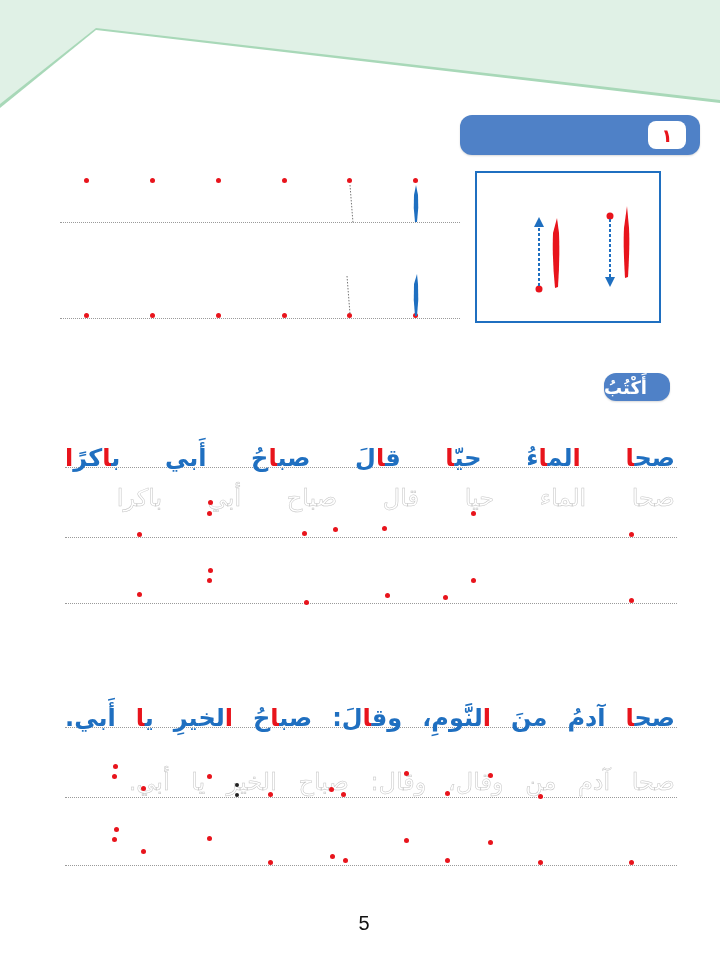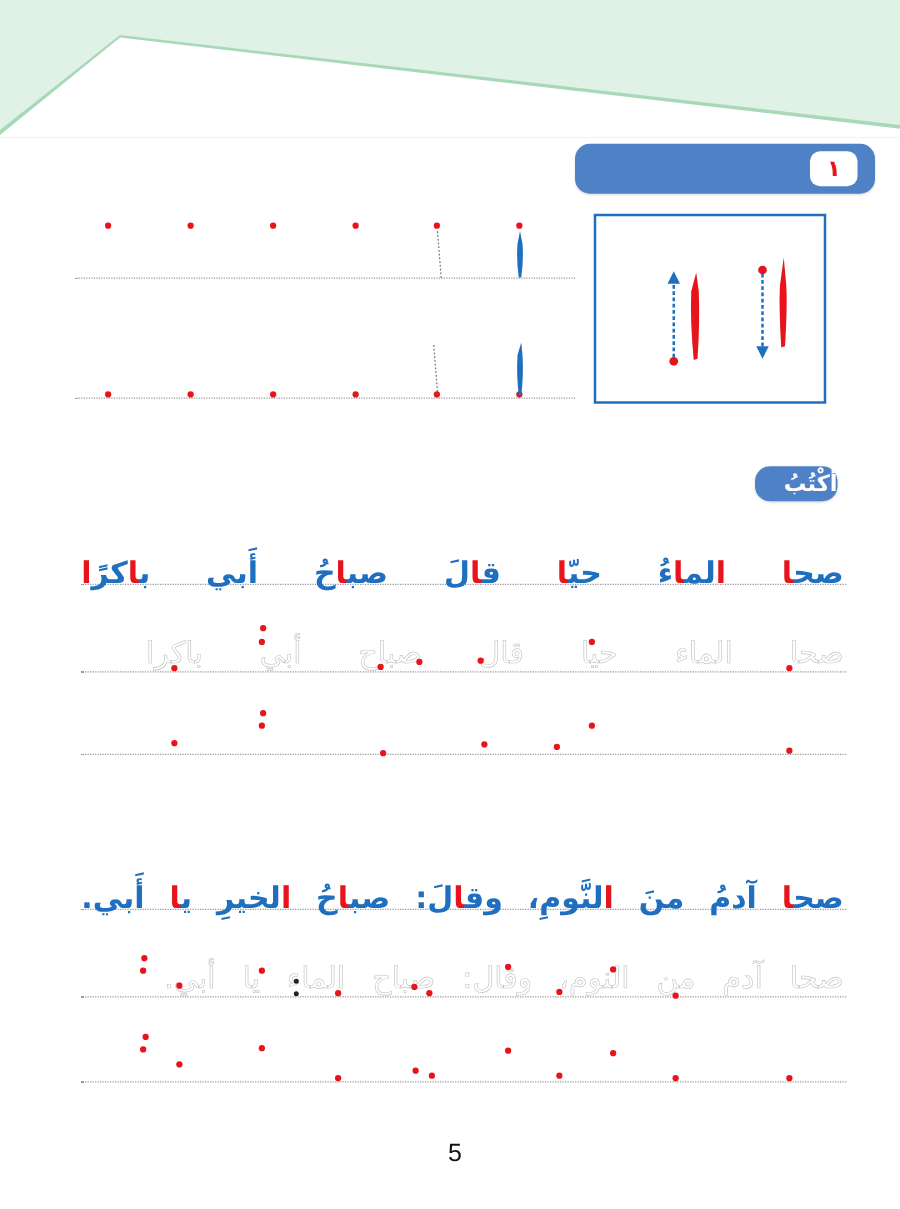--- a/index.html
+++ b/index.html
@@ -1,19 +1,19 @@
 <!DOCTYPE html>
 <html><head>
 <meta charset="utf-8">
 <style>
   html, body { margin:0; padding:0; }
   body { width:720px; height:967px; position:relative; overflow:hidden; background:#ffffff; font-family:"DejaVu Sans", sans-serif; }
   .abs { position:absolute; }
   #header-bg { left:0; top:0; width:720px; height:110px; }
-  .badge { position:absolute; background:#4F81C7; border-radius:12px; color:#fff; display:flex; align-items:center; justify-content:flex-end; font-weight:bold; box-shadow:0 1px 2px rgba(0,0,0,.15); }
+  .badge { position:absolute; background:#4F81C7; border-radius:12px; color:#fff; display:flex; align-items:center; justify-content:flex-start; font-weight:bold; box-shadow:0 1px 2px rgba(0,0,0,.15); }
   #title-badge { left:460px; top:115px; width:240px; height:40px; direction:rtl; justify-content:flex-start; padding-right:14px; box-sizing:border-box; gap:10px; }
   #title-badge .title-text { font-size:19px; }
   #title-badge .num-box { background:#fff; border-radius:8px; width:38px; height:28px; display:flex; align-items:center; justify-content:center; color:#E8141C; font-size:18px; font-weight:bold; }
   #write-badge { left:604px; top:373px; width:66px; height:28px; font-size:18px; }
   #letter-box { left:475px; top:171px; width:186px; height:152px; border:2px solid #1F6FC0; box-sizing:border-box; }
   .dotline { position:absolute; height:0; border-top:1.5px dotted #9a9a9a; }
   .dot { position:absolute; width:5px; height:5px; border-radius:50%; background:#E8141C; }
   .sentence { position:absolute; direction:rtl; font-weight:bold; font-size:24px; color:#1F6FC0; white-space:nowrap; font-family:"DejaVu Sans", sans-serif; }
   .sentence .w { display:inline-block; }
   .red { color:#E8141C; }
@@ -83,21 +83,21 @@
   <span class="w"><span><span>ص</span><span>ح</span><span class="red">ا</span></span></span>
   <span class="w"><span><span class="red">ا</span><span>ل</span><span>م</span><span class="red">ا</span><span>ء</span><span>ُ</span></span></span>
   <span class="w"><span><span>ح</span><span>ي</span><span>ّ</span><span class="red">ا</span></span></span>
   <span class="w"><span><span>ق</span><span class="red">ا</span><span>ل</span><span>َ</span></span></span>
   <span class="w"><span><span>ص</span><span>ب</span><span class="red">ا</span><span>ح</span><span>ُ</span></span></span>
   <span class="w"><span>أَبي</span></span>
   <span class="w"><span><span>ب</span><span class="red">ا</span><span>ك</span><span>ر</span><span>ً</span><span class="red">ا</span></span></span>
 </div>
 
 <div class="dotline" style="left:65px; top:537px; width:612px;"></div>
-<div class="ghost" style="right:45px; top:508px; width:610px; letter-spacing:1px; word-spacing:38px;">صحا الماء حيا قال صباح أبي باكرا</div>
+<div class="ghost" style="right:45px; top:484px; width:610px; letter-spacing:1px; word-spacing:38px;">صحا الماء حيا قال صباح أبي باكرا</div>
 <div class="dot" style="left:137px; top:532px;"></div>
 <div class="dot" style="left:208px; top:500px;"></div>
 <div class="dot" style="left:207px; top:511px;"></div>
 <div class="dot" style="left:302px; top:531px;"></div>
 <div class="dot" style="left:333px; top:527px;"></div>
 <div class="dot" style="left:382px; top:526px;"></div>
 <div class="dot" style="left:471px; top:511px;"></div>
 <div class="dot" style="left:629px; top:532px;"></div>
 
 <div class="dotline" style="left:65px; top:603px; width:612px;"></div>
@@ -117,21 +117,21 @@
   <span class="w"><span>منَ</span></span>
   <span class="w"><span><span class="red">ا</span><span>ل</span><span>ن</span><span>َ</span><span>ّ</span><span>و</span><span>م</span><span>ِ</span><span>،</span></span></span>
   <span class="w"><span><span>و</span><span>ق</span><span class="red">ا</span><span>ل</span><span>َ</span><span>:</span></span></span>
   <span class="w"><span><span>ص</span><span>ب</span><span class="red">ا</span><span>ح</span><span>ُ</span></span></span>
   <span class="w"><span><span class="red">ا</span><span>ل</span><span>خ</span><span>ي</span><span>ر</span><span>ِ</span></span></span>
   <span class="w"><span><span>ي</span><span class="red">ا</span></span></span>
   <span class="w"><span>أَبي.</span></span>
 </div>
 
 <div class="dotline" style="left:65px; top:797px; width:612px;"></div>
-<div class="ghost" style="right:45px; top:768px; width:610px; letter-spacing:1px; word-spacing:14px;">صحا آدم من النوم، وقال: صباح الماء يا أبي.</div>
+<div class="ghost" style="right:45px; top:768px; width:610px; letter-spacing:1px; word-spacing:14px;">صحا آدم من وقال، وقال: صباح الخير يا أبي.</div>
 <div class="dot" style="left:113px; top:764px;"></div>
 <div class="dot" style="left:112px; top:774px;"></div>
 <div class="dot" style="left:141px; top:786px;"></div>
 <div class="dot" style="left:207px; top:774px;"></div>
 <div class="dot" style="left:268px; top:792px;"></div>
 <div class="dot" style="left:329px; top:787px;"></div>
 <div class="dot" style="left:341px; top:792px;"></div>
 <div class="dot" style="left:404px; top:771px;"></div>
 <div class="dot" style="left:445px; top:791px;"></div>
 <div class="dot" style="left:488px; top:773px;"></div>

